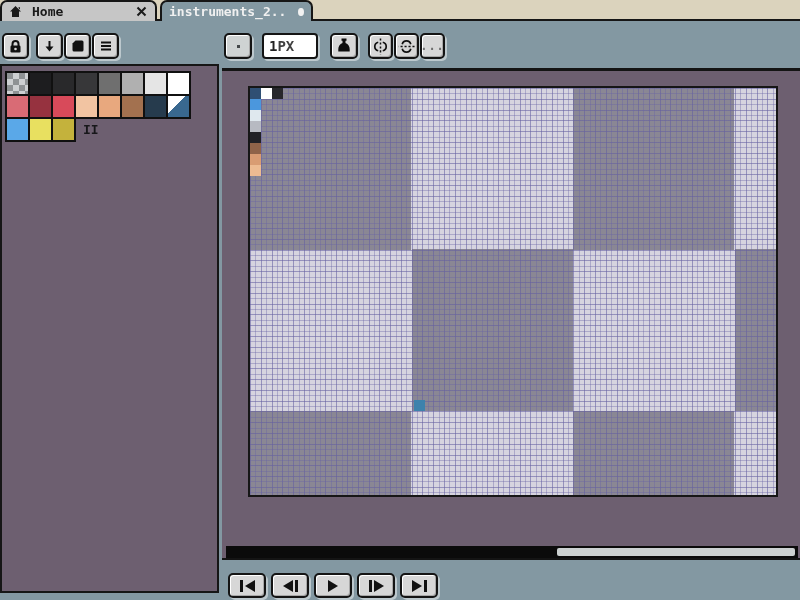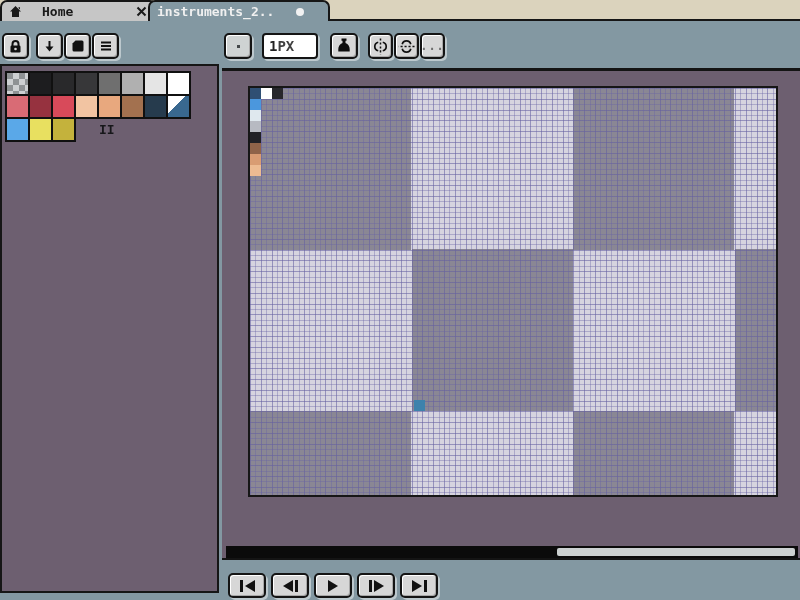--- a/index.html
+++ b/index.html
@@ -4,24 +4,24 @@
 <style>
   html,body{margin:0;padding:0;}
   body{width:800px;height:600px;position:relative;overflow:hidden;
        background:#8398a2;font-family:"DejaVu Sans Mono",monospace;}
   .abs{position:absolute;box-sizing:border-box;}
 
   
   .tabbar{left:0;top:0;width:800px;height:21px;background:#dbd3bd;z-index:5;}
   .tabline{left:0;top:19px;width:800px;height:2px;background:#161616;z-index:6;}
   .tab{top:0;height:21px;border:2px solid #161616;border-bottom:none;
-       border-radius:7px 7px 0 0;display:flex;align-items:center;gap:20px;
+       border-radius:7px 7px 0 0;display:flex;align-items:center;gap:10px;
        padding:0 7px;font-size:13px;font-weight:bold;z-index:7;}
   .tab-home{left:0;width:157px;background:#c6c6c6;color:#1a1a1a;}
-  .tab-doc{left:148px;width:182px;background:#8398a2;color:#f0f0f0;}
+  .tab-doc{left:160px;width:153px;background:#8398a2;color:#f0f0f0;}
   .tab-close{margin-left:auto;width:14px;height:14px;display:flex;align-items:center;justify-content:center;}
   .dot-unsaved{width:8px;height:8px;border-radius:50%;background:#f2f2f2;margin-left:2px;}
 
   
   .toolbar{left:0;top:21px;width:800px;height:45px;background:#8398a2;z-index:1;}
   .btn{top:33px;height:26px;background:#d7d7d7;border:2px solid #141414;border-radius:5px;
        display:flex;align-items:center;justify-content:center;
        box-shadow:2px 2px 0 rgba(235,240,240,.55), inset 1px 1px 0 #ffffff, inset -1px -1px 0 #a8a8a8;
        z-index:8;}
   .sizeinput{top:33px;height:26px;background:#ffffff;border:2px solid #141414;border-radius:4px;
@@ -36,21 +36,21 @@
   .left-panel{left:0;top:64px;width:219px;height:529px;background:var(--panel-bg);
        border:2px solid #161616;z-index:4;}
   .palette{position:absolute;left:3px;top:5px;}
   .prow{display:flex;}
   .sw{width:25px;height:25px;border:2px solid #101010;box-sizing:border-box;
       margin-right:-2px;flex:none;}
   .prow{margin-bottom:-2px;}
   .sw.checker{background:
       conic-gradient(#cdd0d2 90deg,#8e9294 90deg 180deg,#cdd0d2 180deg 270deg,#8e9294 270deg);
       background-size:12px 12px;}
-  .pal-cursor{color:#17171a;font-size:13px;font-weight:bold;margin-left:25px;align-self:center;}
+  .pal-cursor{color:#17171a;font-size:13px;font-weight:bold;margin-left:9px;align-self:center;}
 
   
   .canvas-panel{left:222px;top:68px;width:578px;height:492px;background:var(--panel-bg);
        border-top:3px solid #141414;border-bottom:2px solid #141414;z-index:3;}
   .canvas{position:absolute;left:26px;top:15px;width:530px;height:411px;
        border:2px solid #161616;box-sizing:border-box;
        background:conic-gradient(var(--checker-light) 90deg,var(--checker-dark) 90deg 180deg,
                   var(--checker-light) 180deg 270deg,var(--checker-dark) 270deg);
        background-size:323px 323px;}
   .gridlayer{position:absolute;left:0;top:0;right:0;bottom:0;

